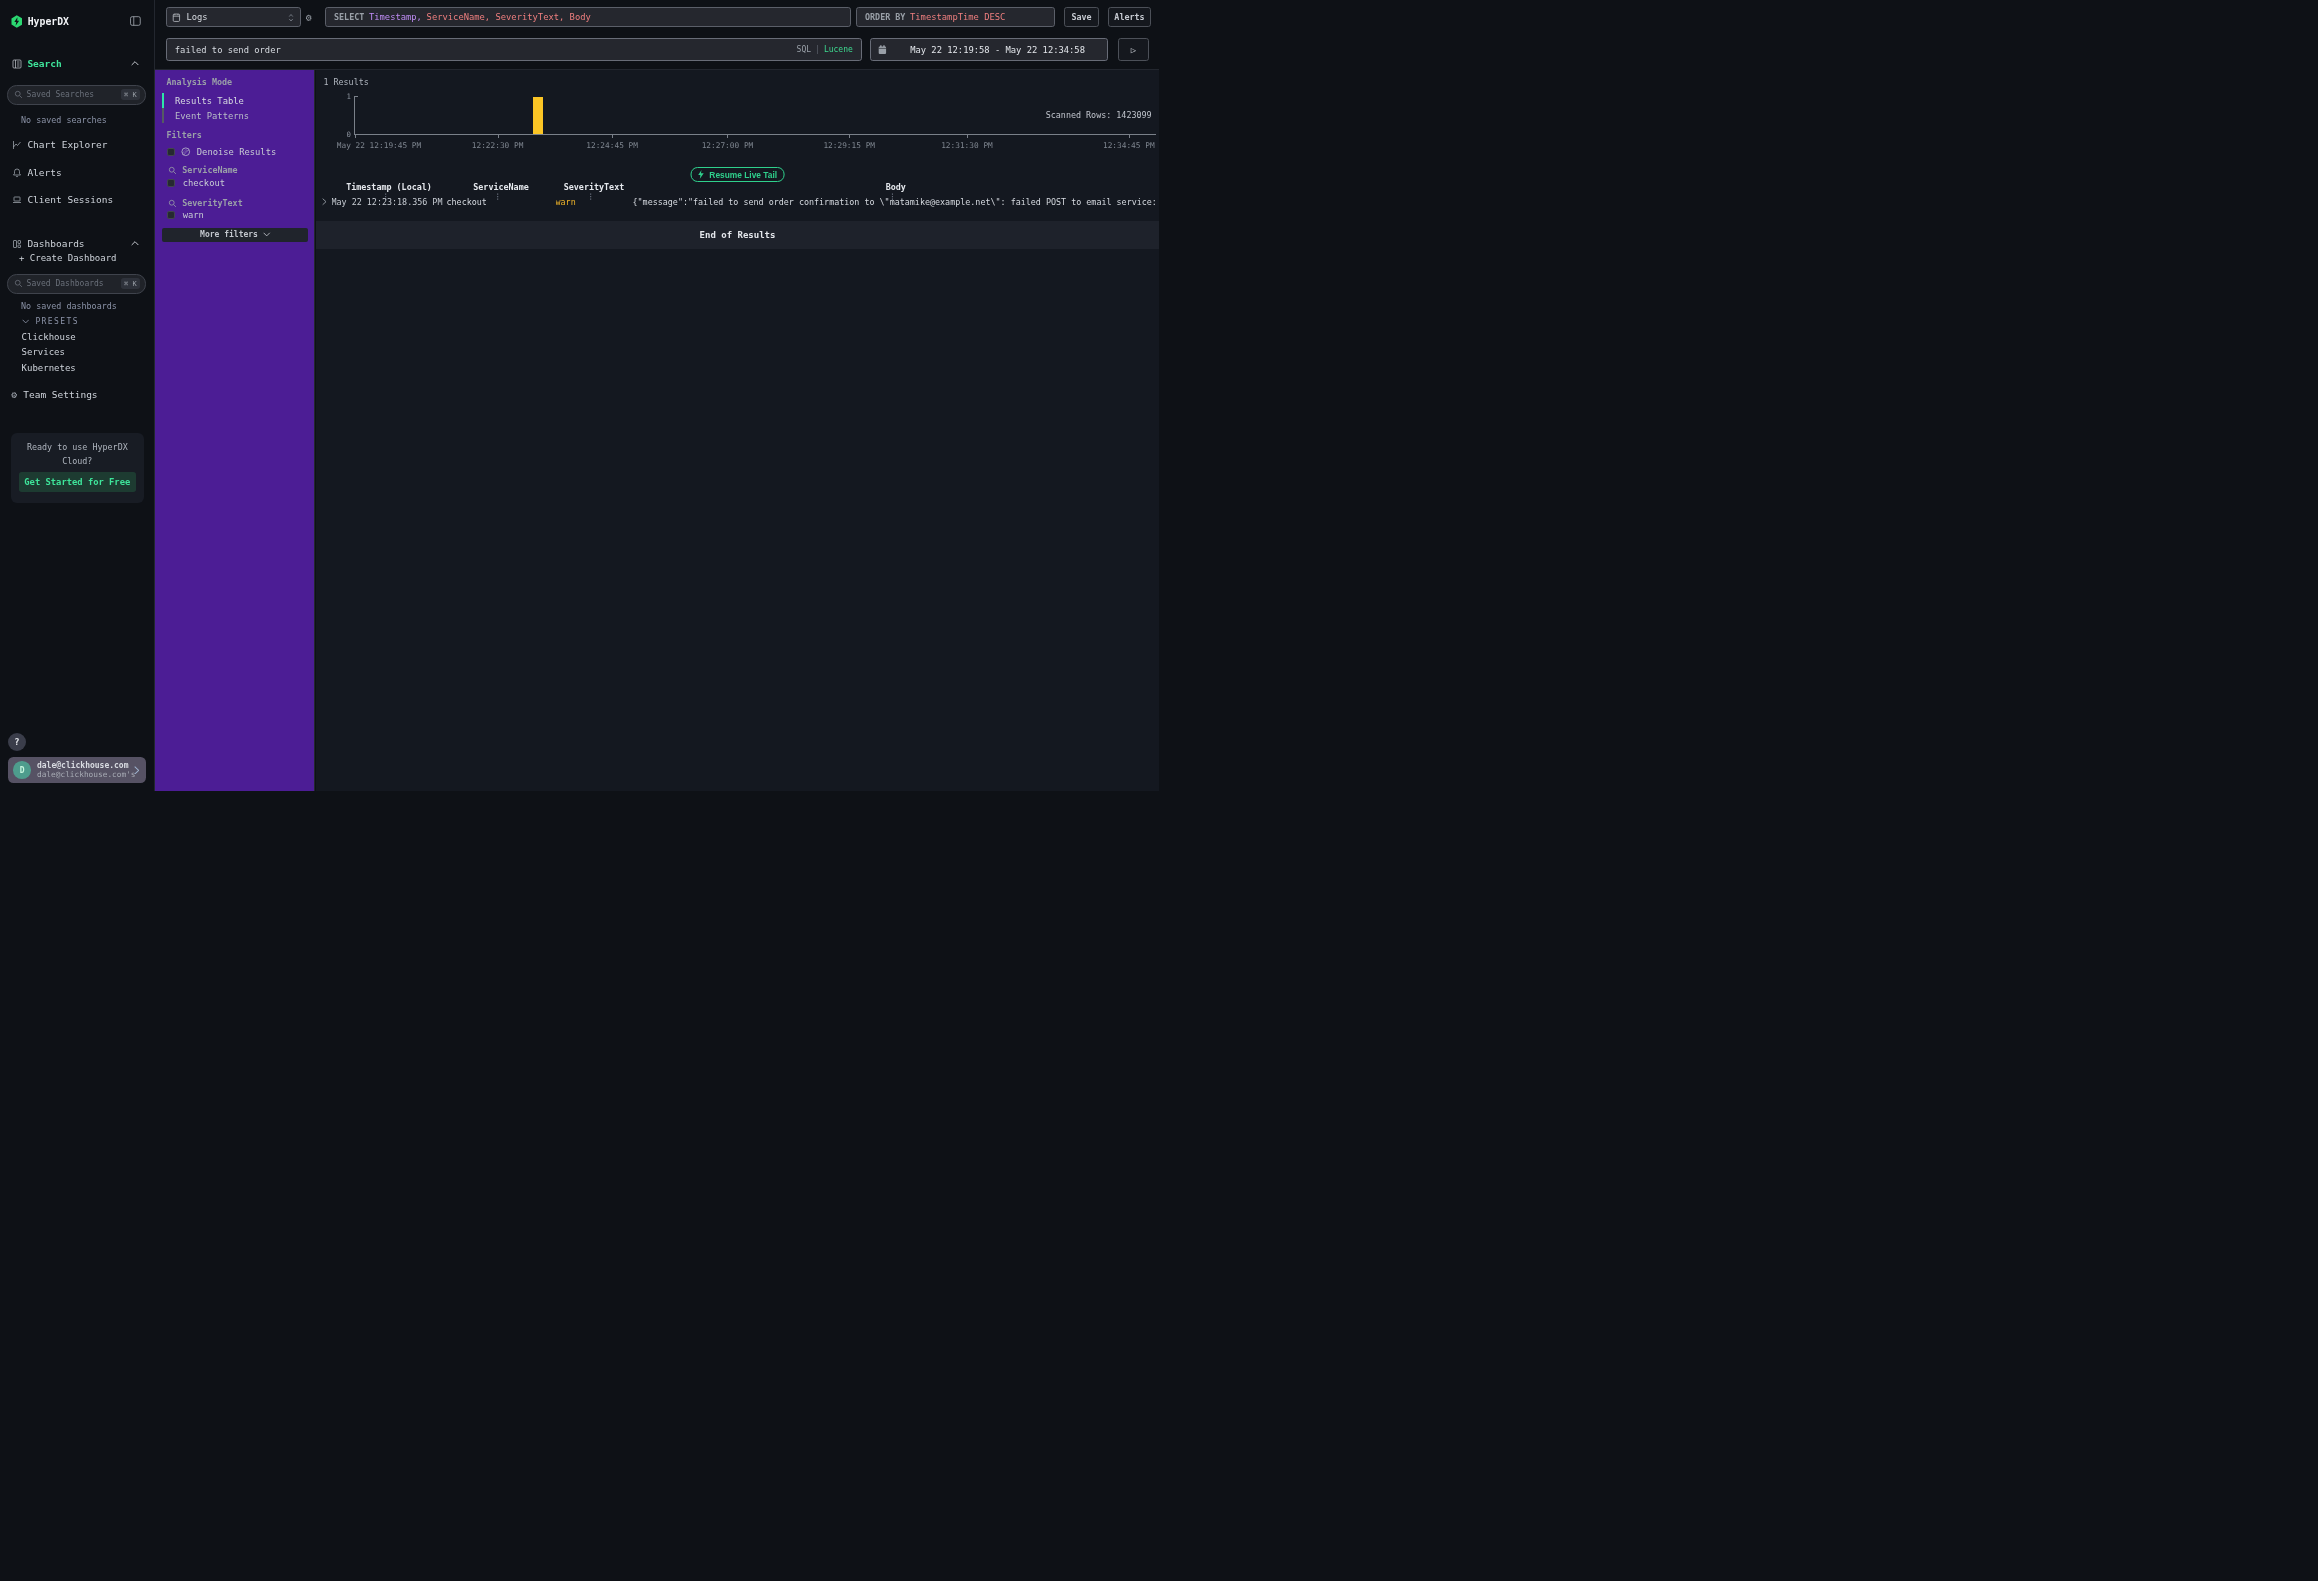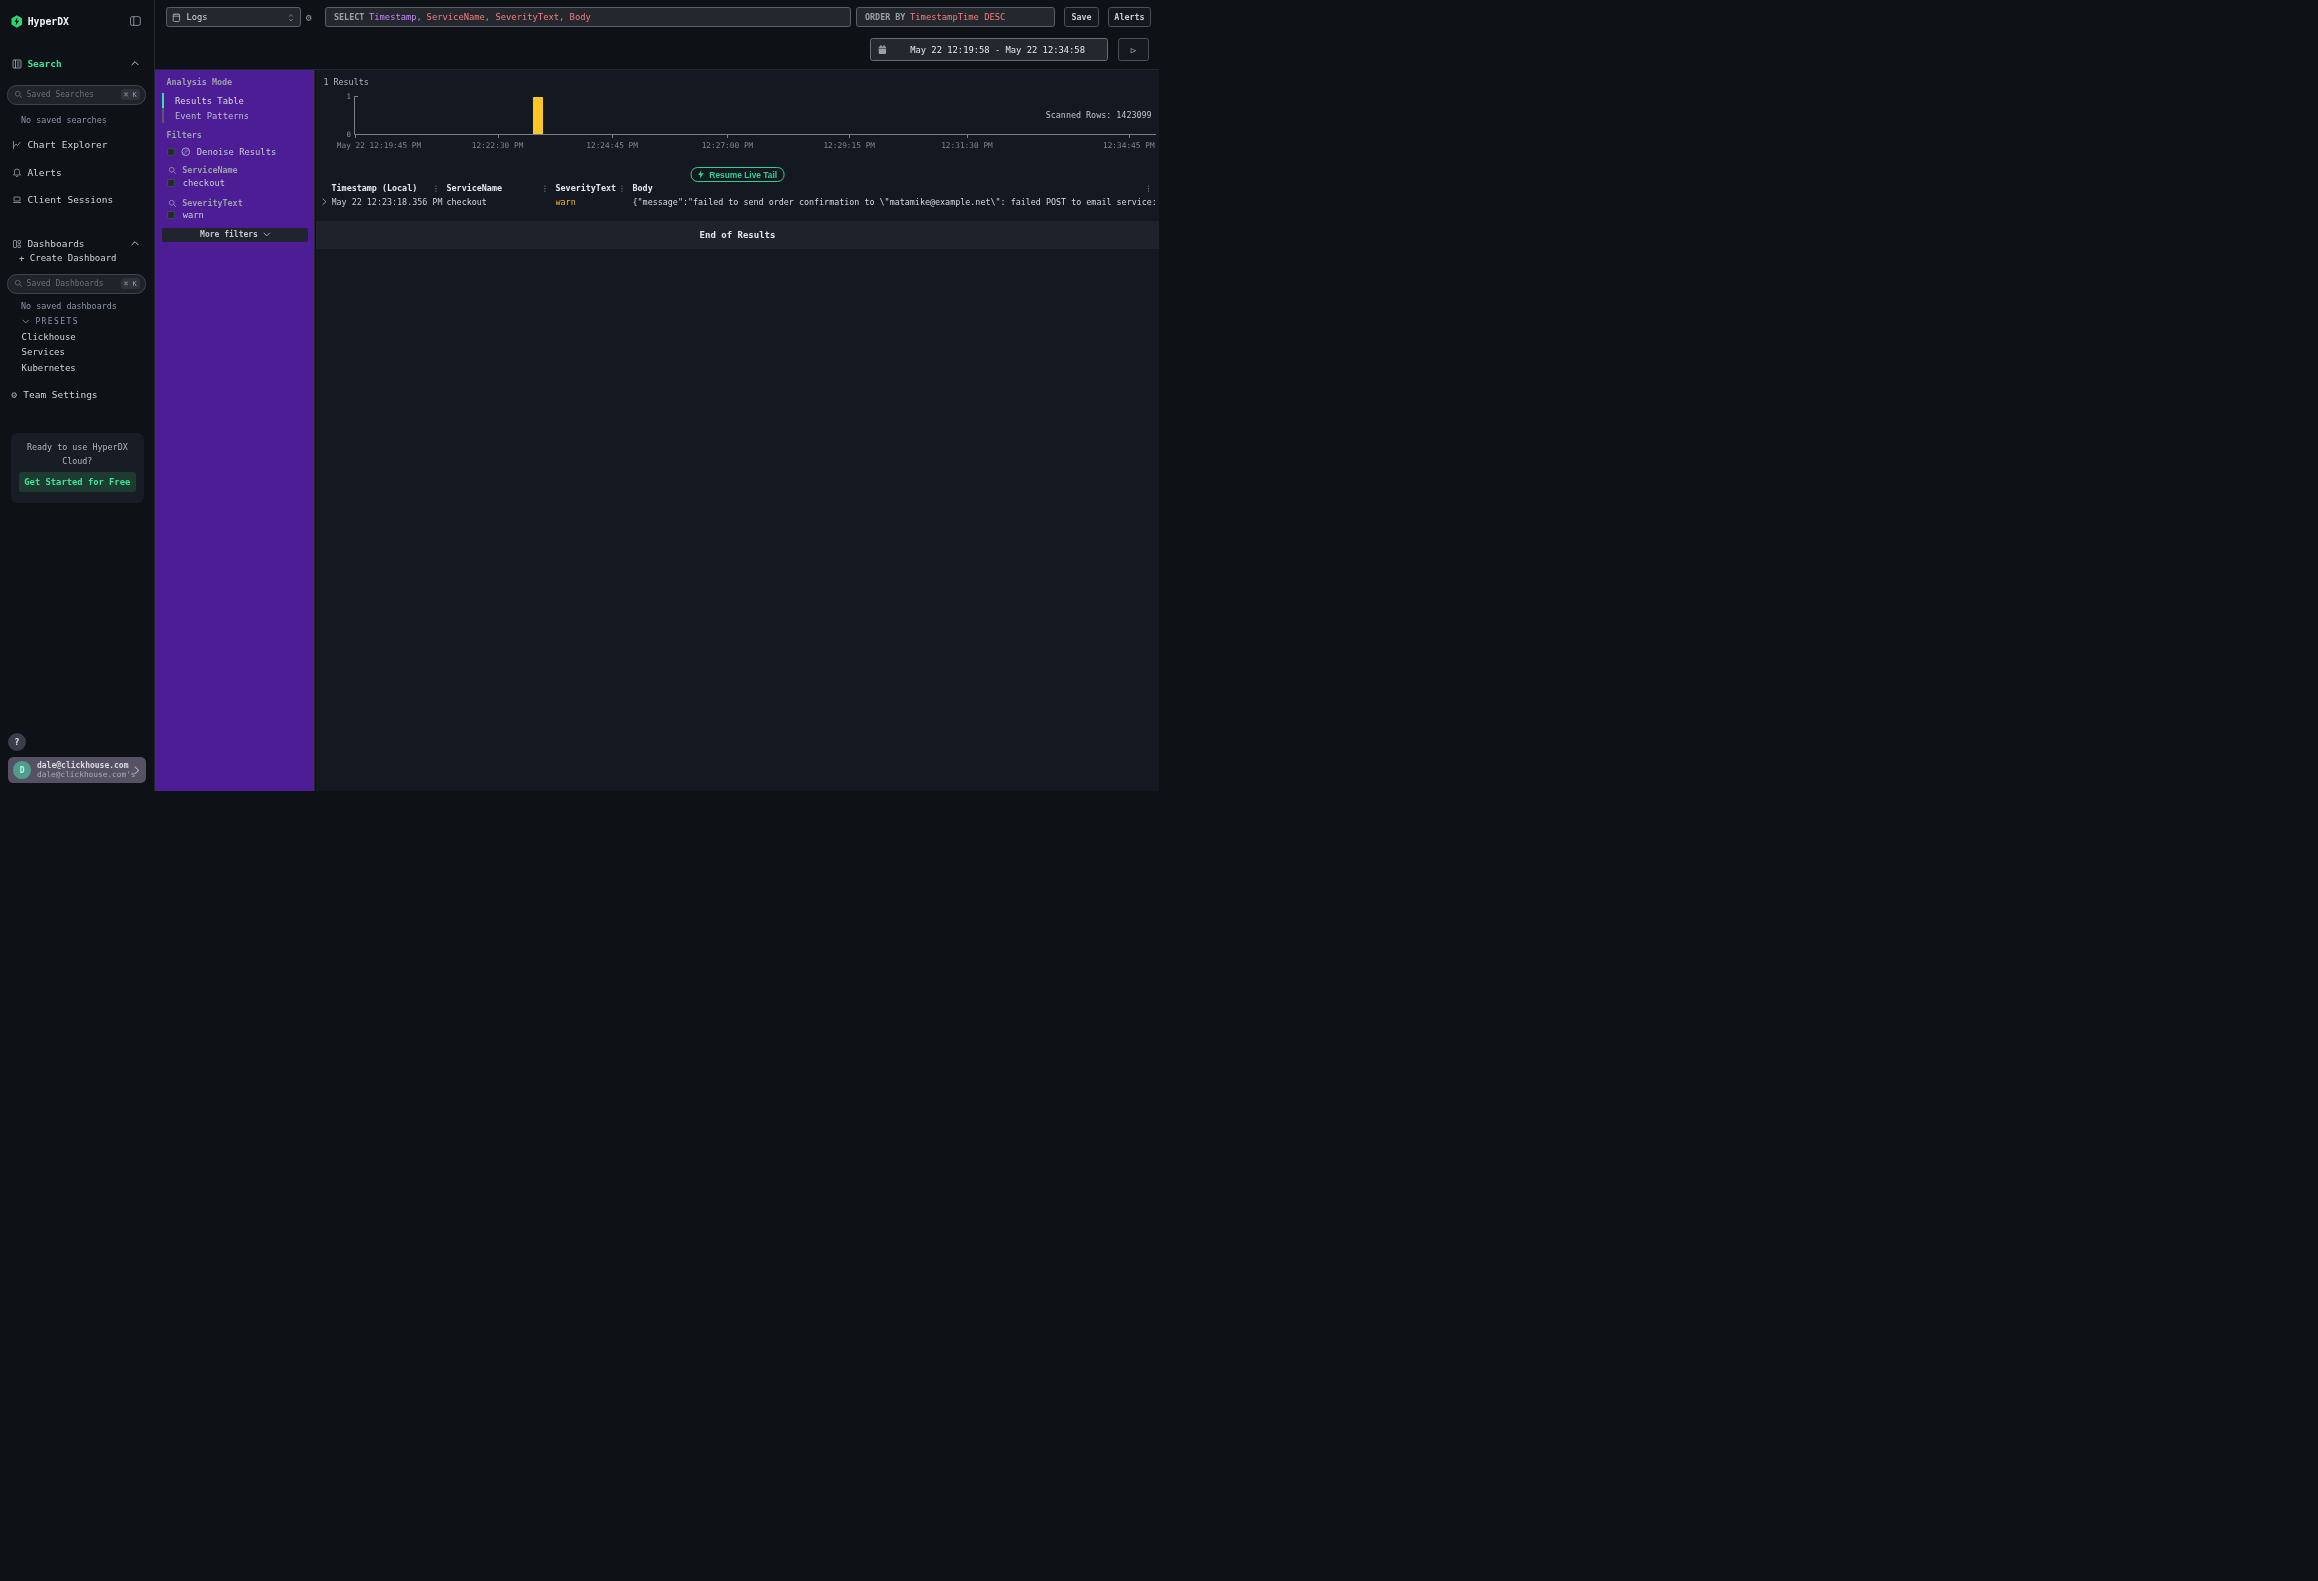--- a/index.html
+++ b/index.html
@@ -110,21 +110,21 @@
   
   #live-tail-btn {
     position:absolute; top:97px; left:50%; transform:translateX(-50%);
     height:15px; padding:0 6.8px; border:0.7px solid #2fd08c; border-radius:7px;
     color:#2fd08c; font-weight:bold; font-size:8.4px;
     display:flex; align-items:center; gap:4.7px; background:transparent; cursor:pointer;
   }
   .tbl-grid { position:absolute; left:6px; right:0; display:grid;
     grid-template-columns:9.5px 115px 109px 77px 1fr; align-items:center; }
   .hcell { display:flex; align-items:center; justify-content:space-between;
-    font-weight:bold; font-size:8.4px; color:#e6e9ee; white-space:nowrap; }
+    font-weight:bold; font-size:8.4px; color:#e6e9ee; white-space:nowrap;flex-direction:column; }
   .vdots { color:#6c7380; font-size:7.4px; padding-right:6.8px; }
   .cell { font-size:8.4px; color:#c7ccd3; white-space:nowrap; overflow:hidden; }
   #end-strip {
     position:absolute; left:0; top:151px; width:843px; height:28px;
     background:#1e222b; display:flex; align-items:center; justify-content:center;
     color:#e4e7ec; font-weight:bold; font-size:9px;
   }
 
   
   .seg-track { position:absolute; left:7.4px; width:2px; }
@@ -325,20 +325,28 @@
     </div>
 
     <div class="abs input-box" style="left:701px; top:7.4px; width:199px; height:20px; padding:0 8px; gap:4.7px;">
       <span class="kw">ORDER BY</span>
       <span class="f-red" style="font-size:8.8px;">TimestampTime DESC</span>
     </div>
 
     <div class="abs btn" style="left:909px; top:7.4px; width:35px; height:20px;">Save</div>
     <div class="abs btn" style="left:953px; top:7.4px; width:43px; height:20px;">Alerts</div>
 
+    <div class="abs input-box" style="left:10.8px; top:38px; width:696px; height:23px; border-color:#686c77; padding:0 8px;">
+      <input style="flex: 1 1 0%; background: transparent; border: none; outline: none; color: rgb(214, 218, 224); font-family: inherit; font-size: 8.8px;" value="failed to send order">
+      <span class="row" style="gap:4px; font-size:8px;">
+        <span class="dim">SQL</span>
+        <span style="color:#5c616b;">|</span>
+        <span class="green">Lucene</span>
+      </span>
+    </div>
 
     <div class="abs input-box" style="left:715px; top:38px; width:238px; height:23px; border-color:#686c77; padding:0 7.4px; gap:23px; cursor:pointer;">
       <span class="icon">
         <svg width="8.8" height="9.5" viewBox="0 0 16 18">
           <rect x="1" y="3" width="14" height="14" rx="2" fill="#9aa0a8"></rect>
           <rect x="3.5" y="0.5" width="3" height="4" rx="1" fill="#9aa0a8"></rect>
           <rect x="9.5" y="0.5" width="3" height="4" rx="1" fill="#9aa0a8"></rect>
           <line x1="1" y1="6.5" x2="15" y2="6.5" stroke="#0e1116" stroke-width="1"></line>
         </svg>
       </span>

